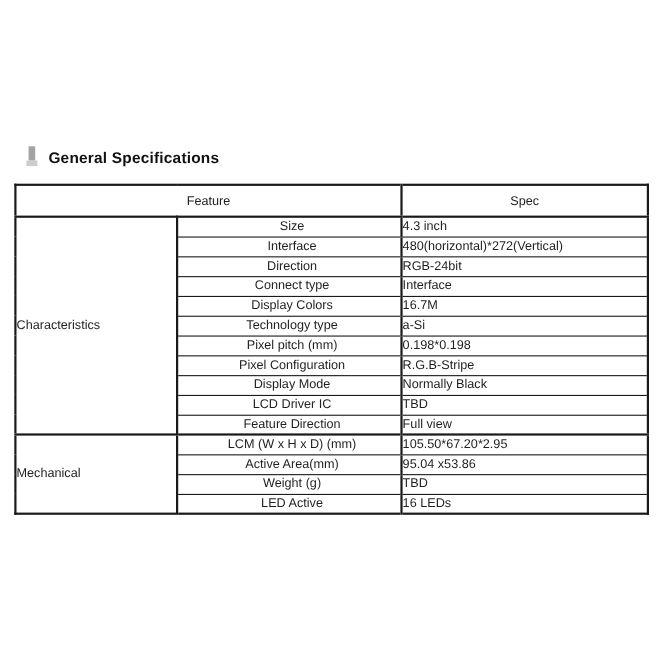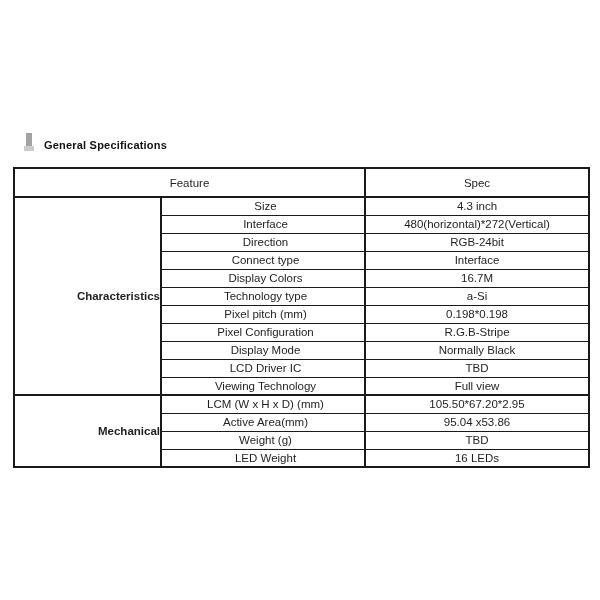--- a/index.html
+++ b/index.html
@@ -39,21 +39,21 @@
   .title-icon::after {
     content: "";
     position: absolute;
     left: 0;
     bottom: 0;
     width: 10px;
     height: 5px;
     background: #cccccc;
   }
   .page-title {
-    font-size: 11px;
+    font-size: 14px;
     font-weight: bold;
     color: #111111;
     letter-spacing: 0.2px;
     line-height: 1.1;
   }
   table.spec-table {
     position: absolute;
     left: 13px;
     top: 167px;
     width: 575px;
@@ -73,31 +73,29 @@
   table.spec-table { border-width: 2px; }
   table.spec-table th {
     font-weight: normal;
     height: 29px;
     text-align: center;
     border-bottom-width: 2px;
   }
   table.spec-table th.spec-h { border-left-width: 2px; margin-left: 36px; }
   table.spec-table td { height: 18px; }
   table.spec-table td.cat {
-    text-align: right;
+    text-align: left;
     vertical-align: middle;
     border-right-width: 2px;
-    font-weight: bold;
   }
   table.spec-table td.feat {
     text-align: center;
     padding-left: 5px;
   }
   table.spec-table td.spec {
-    text-align: center;
     border-left-width: 2px;
   }
   table.spec-table tr.section-start td { border-top-width: 2px; }
 </style>
 </head>
 <body>
 
 <div class="page">
 
   <div class="title-row">
@@ -153,36 +151,36 @@
         </tr>
         <tr>
           <td class="feat">Display Mode</td>
           <td class="spec">Normally Black</td>
         </tr>
         <tr>
           <td class="feat">LCD Driver IC</td>
           <td class="spec">TBD</td>
         </tr>
         <tr>
-          <td class="feat">Viewing Technology</td>
+          <td class="feat">Feature Direction</td>
           <td class="spec">Full view</td>
         </tr>
         <tr class="section-start">
           <td class="cat" rowspan="4">Mechanical</td>
           <td class="feat">LCM (W x H x D) (mm)</td>
           <td class="spec">105.50*67.20*2.95</td>
         </tr>
         <tr>
           <td class="feat">Active Area(mm)</td>
           <td class="spec">95.04 x53.86</td>
         </tr>
         <tr>
           <td class="feat">Weight (g)</td>
           <td class="spec">TBD</td>
         </tr>
         <tr>
-          <td class="feat">LED Weight</td>
+          <td class="feat">LED Active</td>
           <td class="spec">16 LEDs</td>
         </tr>
       </tbody>
   </table>
 
 </div>
 
 </body></html>

